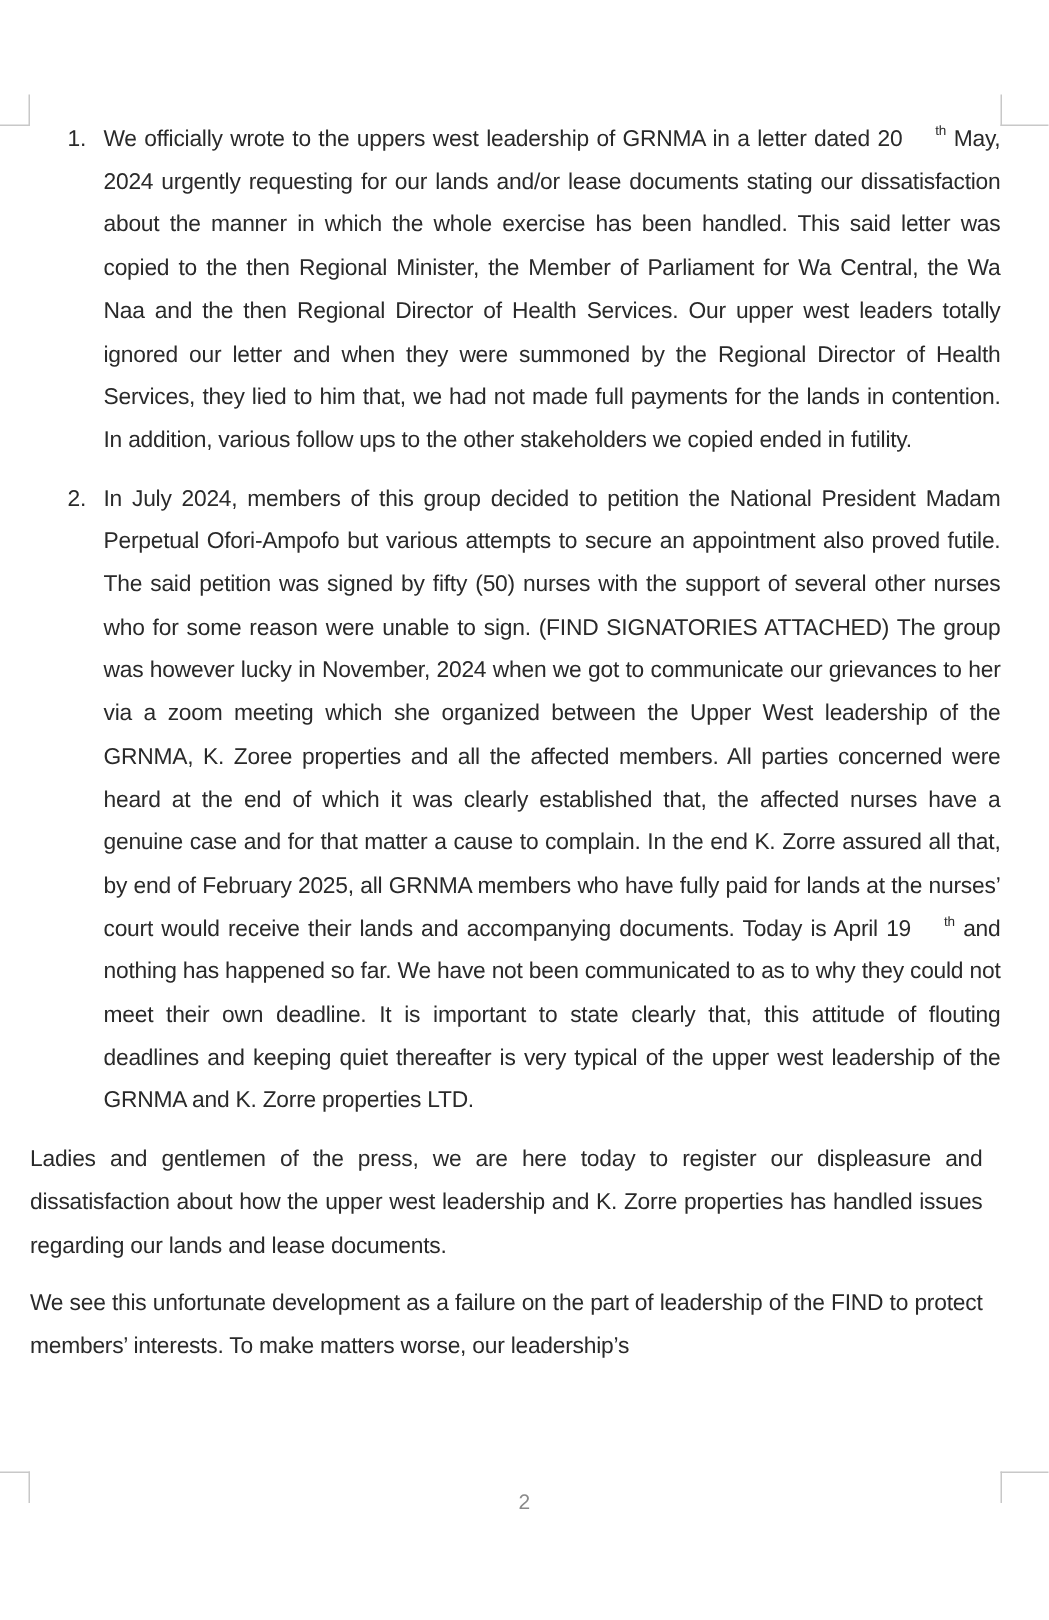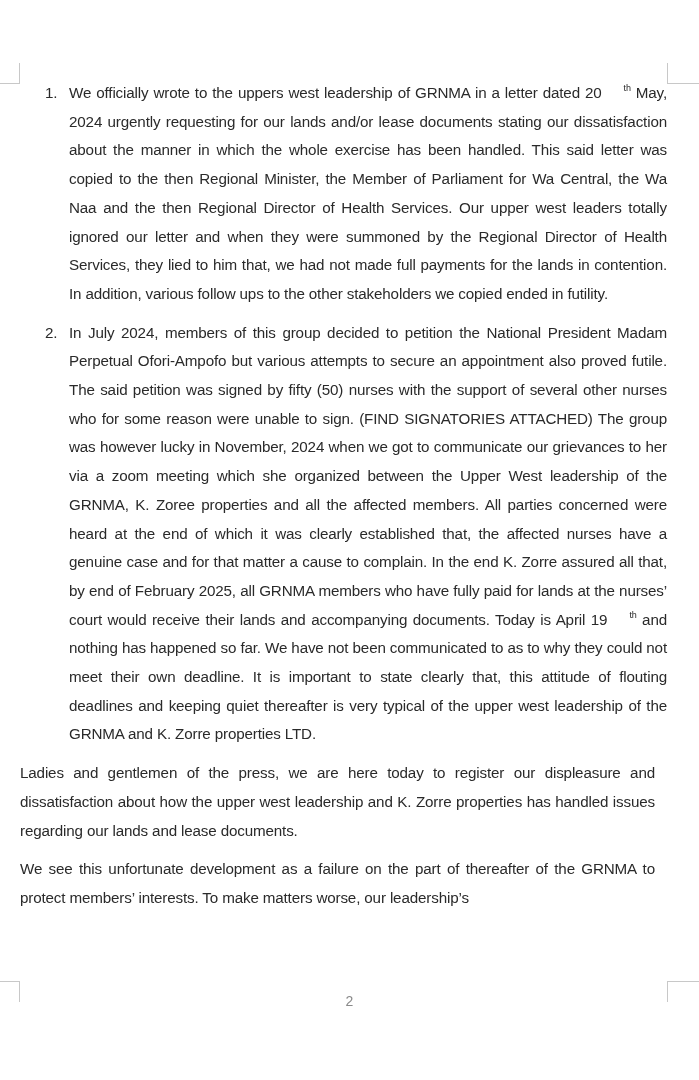--- a/index.html
+++ b/index.html
@@ -32,16 +32,16 @@
 <div class="content">
   <ol class="items">
     <li>
       <span class="num">1.</span><span>We officially wrote to the uppers west leadership of GRNMA in a letter dated 20</span><sup>th</sup><span> May, 2024 urgently requesting for our lands and/or lease documents stating our dissatisfaction about the manner in which the whole exercise has been handled. This said letter was copied to the then Regional Minister, the Member of Parliament for Wa Central, the Wa Naa and the then Regional Director of Health Services. Our upper west leaders totally ignored our letter and when they were summoned by the Regional Director of Health Services, they lied to him that, we had not made full payments for the lands in contention. In addition, various follow ups to the other stakeholders we copied ended in futility.</span>
     </li>
     <li>
       <span class="num">2.</span><span>In July 2024, members of this group decided to petition the National President Madam Perpetual Ofori-Ampofo but various attempts to secure an appointment also proved futile. The said petition was signed by fifty (50) nurses with the support of several other nurses who for some reason were unable to sign. (FIND SIGNATORIES ATTACHED) The group was however lucky in November, 2024 when we got to communicate our grievances to her via a zoom meeting which she organized between the Upper West leadership of the GRNMA, K. Zoree properties and all the affected members. All parties concerned were heard at the end of which it was clearly established that, the affected nurses have a genuine case and for that matter a cause to complain. In the end K. Zorre assured all that, by end of February 2025, all GRNMA members who have fully paid for lands at the nurses’ court would receive their lands and accompanying documents. Today is April 19</span><sup>th</sup><span> and nothing has happened so far. We have not been communicated to as to why they could not meet their own deadline. It is important to state clearly that, this attitude of flouting deadlines and keeping quiet thereafter is very typical of the upper west leadership of the GRNMA and K. Zorre properties LTD.</span>
     </li>
   </ol>
   <p class="para">Ladies and gentlemen of the press, we are here today to register our displeasure and dissatisfaction about how the upper west leadership and K. Zorre properties has handled issues regarding our lands and lease documents.</p>
-  <p class="para">We see this unfortunate development as a failure on the part of thereafter of the GRNMA to protect members’ interests. To make matters worse, our leadership’s</p>
+  <p class="para">We see this unfortunate development as a failure on the part of leadership of the FIND to protect members’ interests. To make matters worse, our leadership’s</p>
 </div>
 
 <div class="page-num">2</div>
 
 </body></html>

